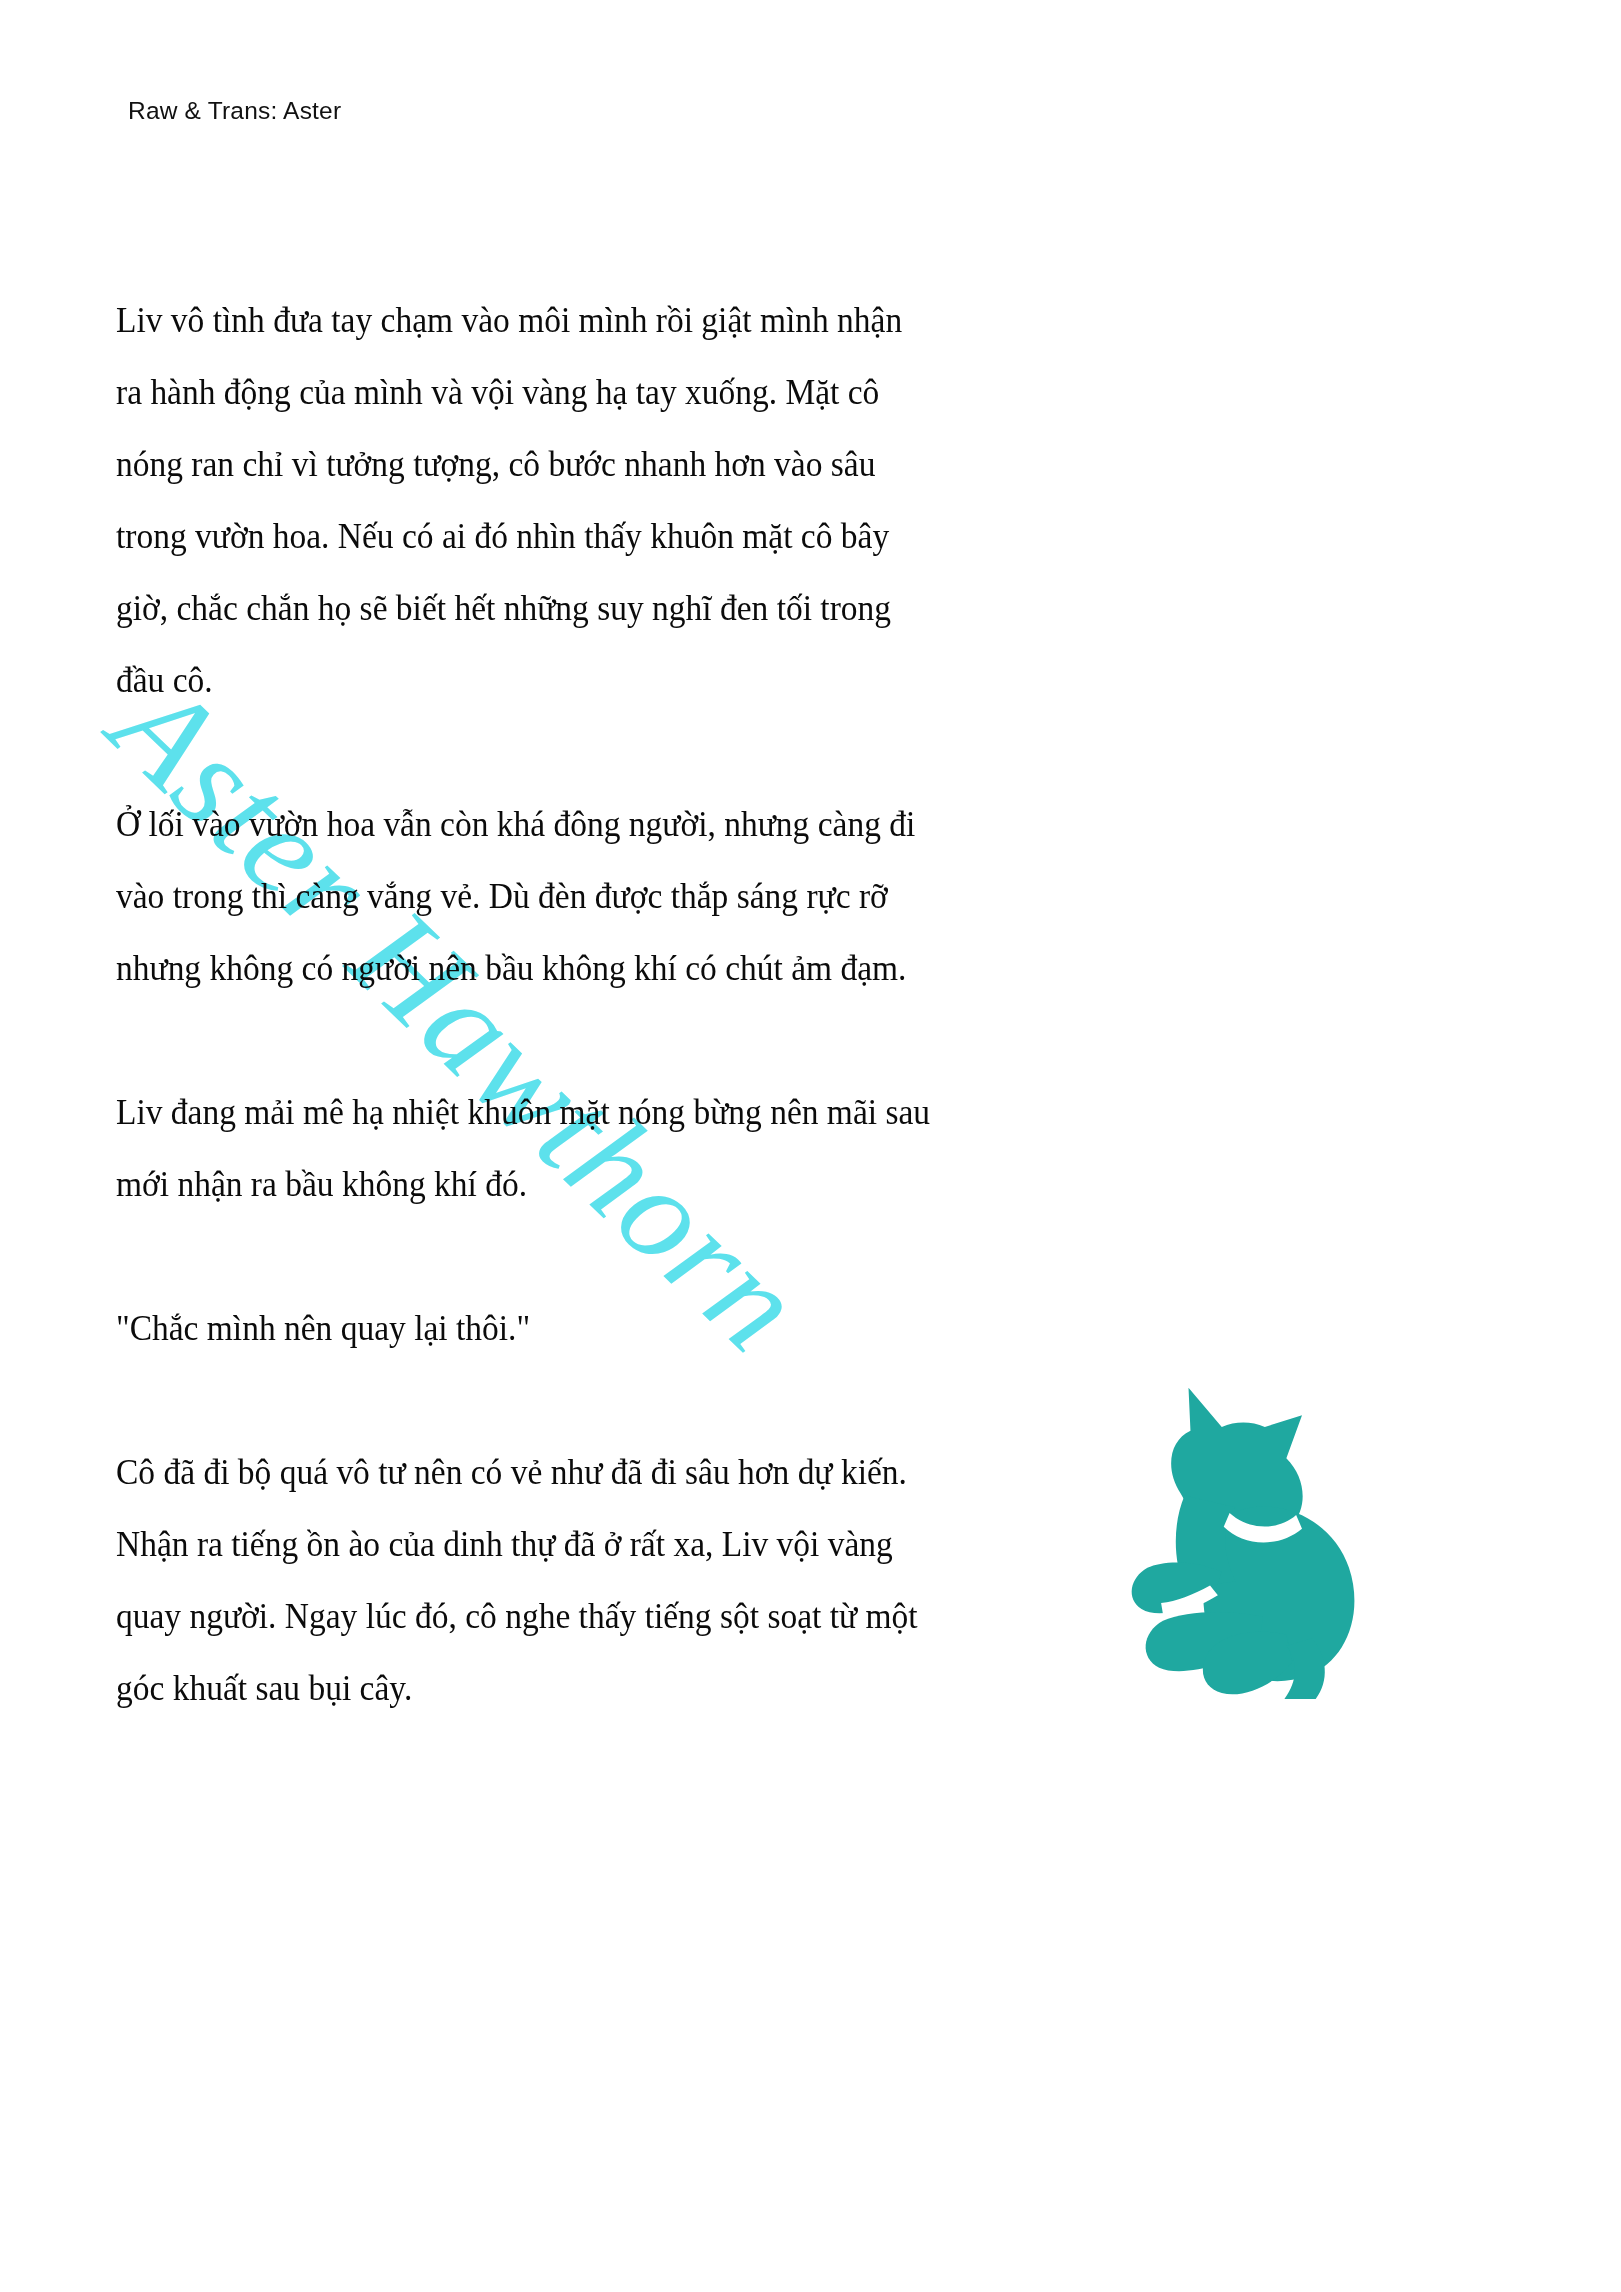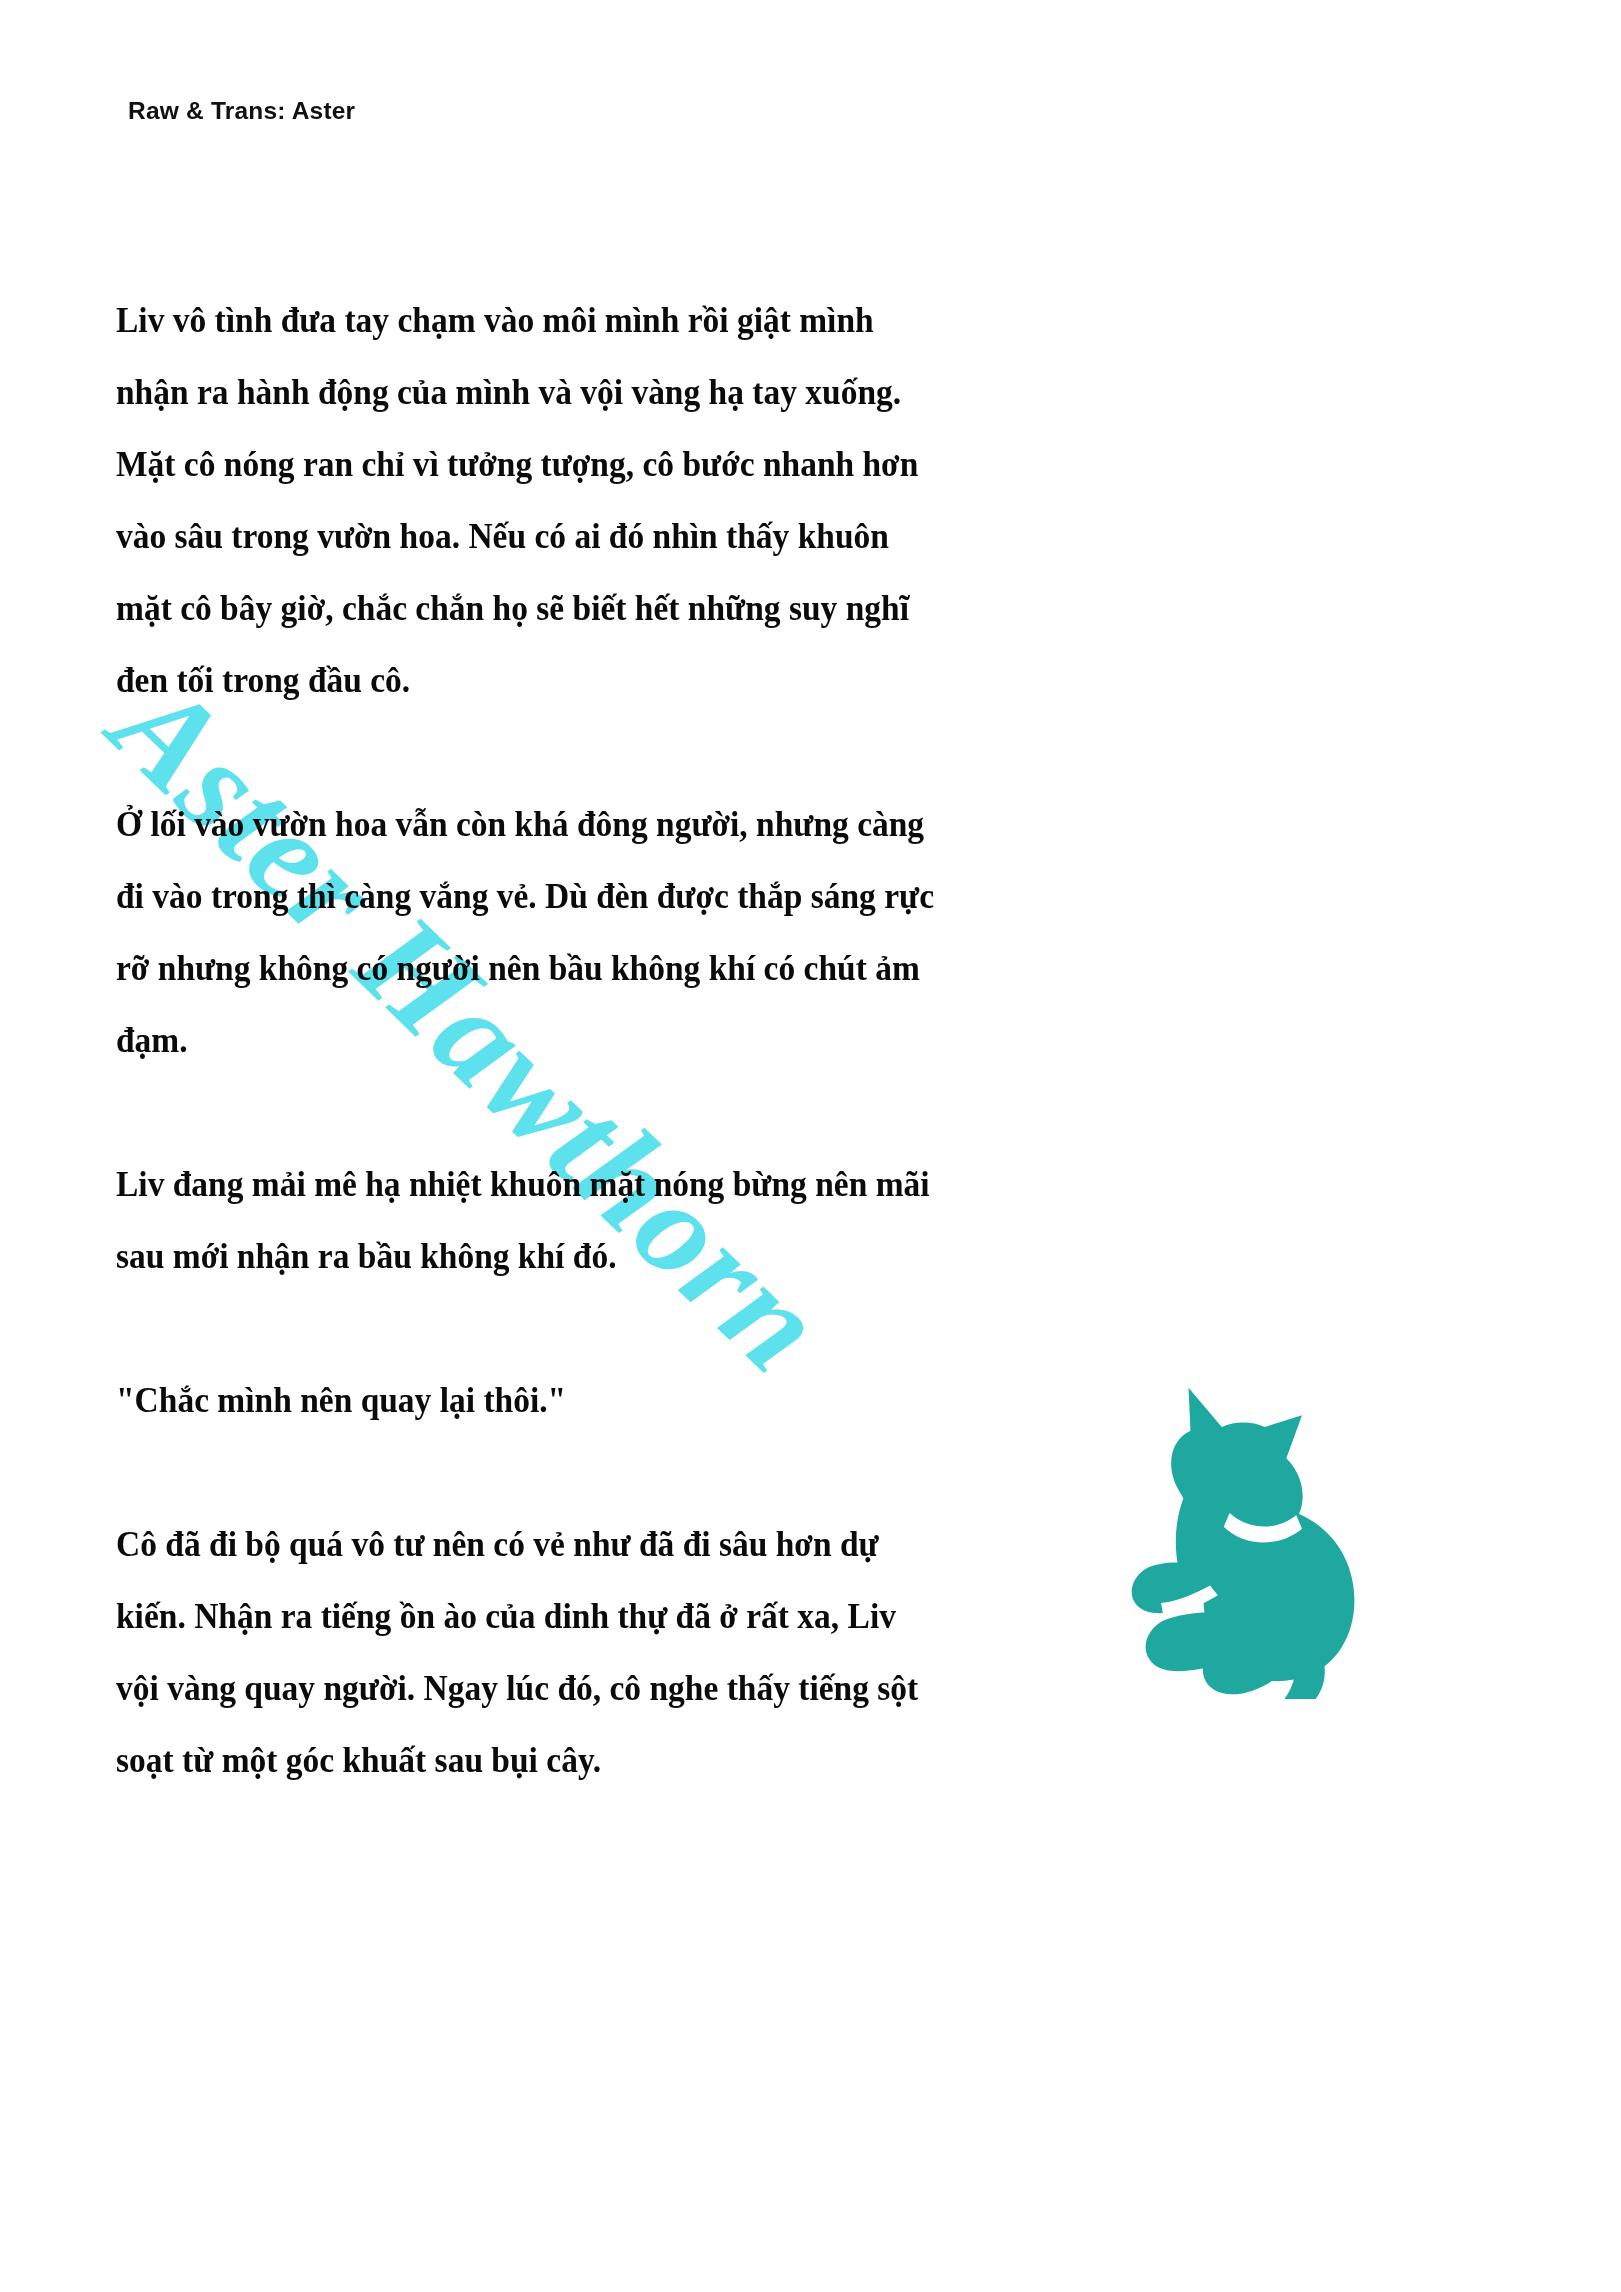--- a/index.html
+++ b/index.html
@@ -9,21 +9,20 @@
   }
   body {
     font-family: "Liberation Serif", "DejaVu Serif", serif;
   }
   .page {
     position: relative;
     width: 1621px;
     height: 1845px;
     background: #ffffff;
     overflow: hidden;
-    font-weight: bold;
   }
 
   
   .page-header {
     position: absolute;
     left: 128px;
     top: 96px;
     font-family: "Liberation Sans", "DejaVu Sans", sans-serif;
     font-size: 24.5px;
     line-height: 1.2;

